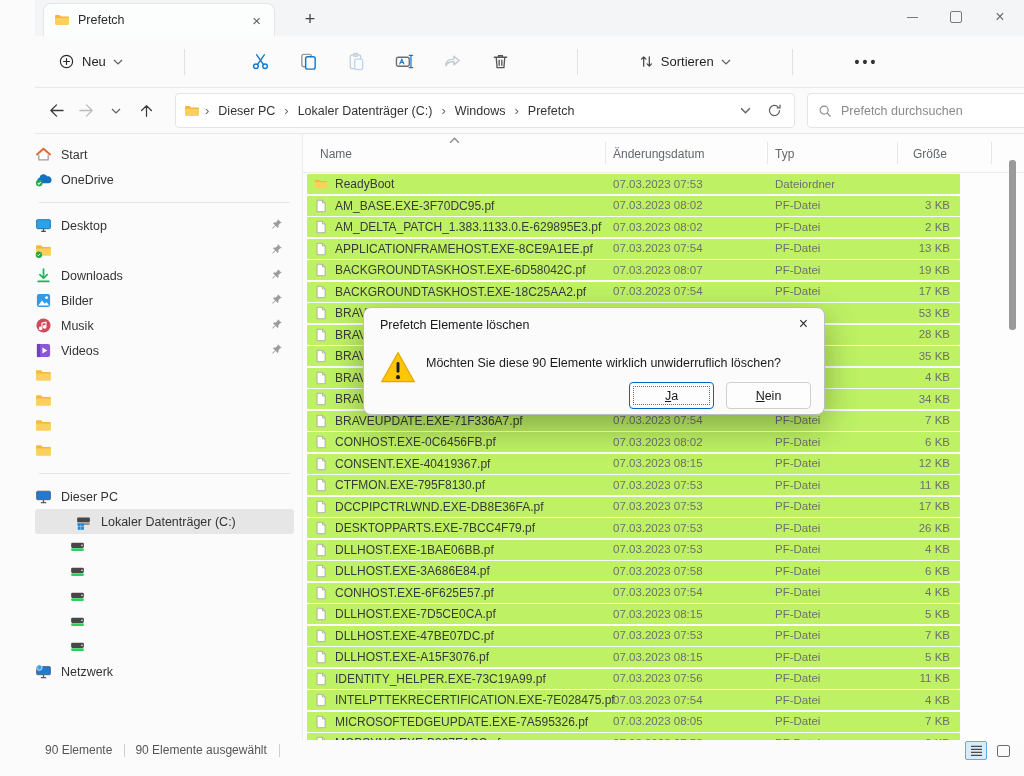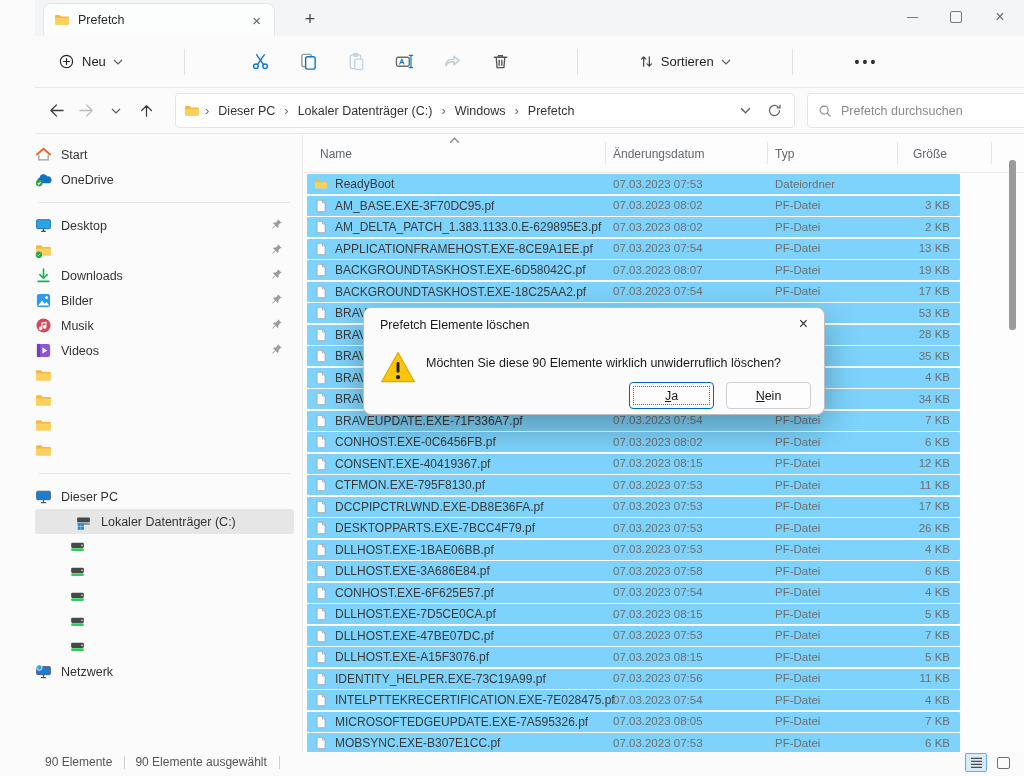--- a/index.html
+++ b/index.html
@@ -67,32 +67,32 @@
   .sb-pin svg{width:13px;height:13px;}
   .sb-divider{height:1px;background:#e5e5e5;margin:10px 12px 10px 4px;}
 
   
   .filearea{position:absolute;left:268px;top:0;right:0;bottom:0;}
   .list-header{position:absolute;left:0;top:0;right:0;height:38px;border-bottom:1px solid #ececec;}
   .hcol{position:absolute;top:13px;font-size:12px;color:#62676d;}
   .hsep{position:absolute;top:8px;width:1px;height:22px;background:#e7e7e7;}
   .sort-caret{position:absolute;left:146px;top:3px;}
   .file-list{position:absolute;left:0;top:40px;right:0;bottom:0;overflow:hidden;}
-  .frow{position:relative;height:20px;margin:0 64px 1.5px 4px;background:#7dd3fc;border-radius:1px;}
+  .frow{position:relative;height:20px;margin:0 64px 1.5px 4px;background:#bef264;border-radius:1px;}
   .frow .fi{position:absolute;left:7px;top:3px;width:14px;height:14px;}
   .frow .fi svg{width:14px;height:14px;}
   .fname{position:absolute;left:28px;top:3px;font-size:12px;color:#3a3a3a;white-space:nowrap;}
   .fdate{position:absolute;left:306px;top:3.5px;font-size:11.5px;color:#6f6f6f;white-space:nowrap;}
   .ftype{position:absolute;left:468px;top:3.5px;font-size:11.5px;color:#6f6f6f;white-space:nowrap;}
   .fsize{position:absolute;right:10px;top:3.5px;font-size:11.5px;color:#6f6f6f;}
   .vscroll{position:absolute;right:8px;top:4px;width:7px;bottom:4px;}
   .vthumb{position:absolute;left:0;top:22px;width:7px;height:170px;background:#9a9a9a;border-radius:3px;}
 
   
-  .statusbar{position:absolute;left:0;right:0;bottom:4px;height:20px;background:#fbfbfc;
+  .statusbar{position:absolute;left:0;right:0;bottom:16px;height:20px;background:#fbfbfc;
              display:flex;align-items:center;font-size:12px;color:#555;}
   .st-item{margin-left:10px;}
   .st-sep{width:1px;height:13px;background:#cfcfcf;margin-left:12px;}
   .st-views{position:absolute;right:10px;top:1px;display:flex;gap:5px;align-items:center;}
   .vt{width:20px;height:17px;display:flex;align-items:center;justify-content:center;border-radius:2px;border:1px solid transparent;}
   .vt.active{background:#d7ebf9;border-color:#62aede;}
   .vt-square{width:11px;height:10px;border:1.6px solid #6e6e6e;border-radius:2px;}
 
   
   .dialog{position:absolute;left:328px;top:307px;width:462px;height:108px;background:#fbfbfb;

